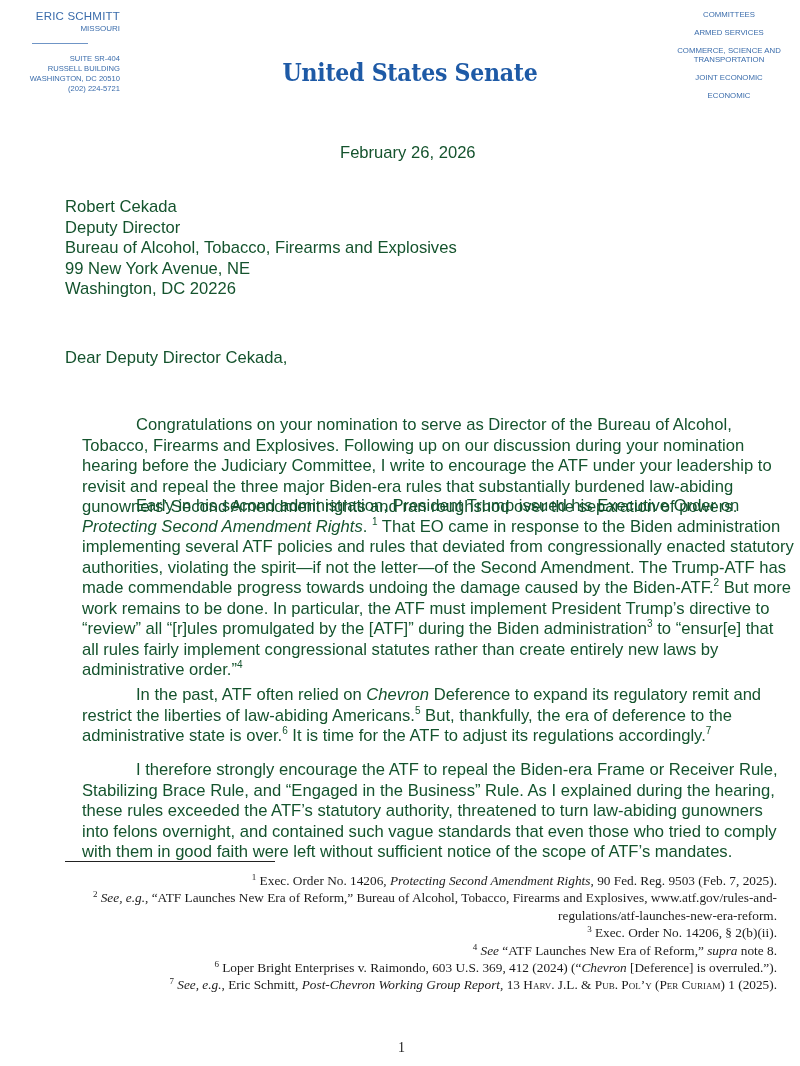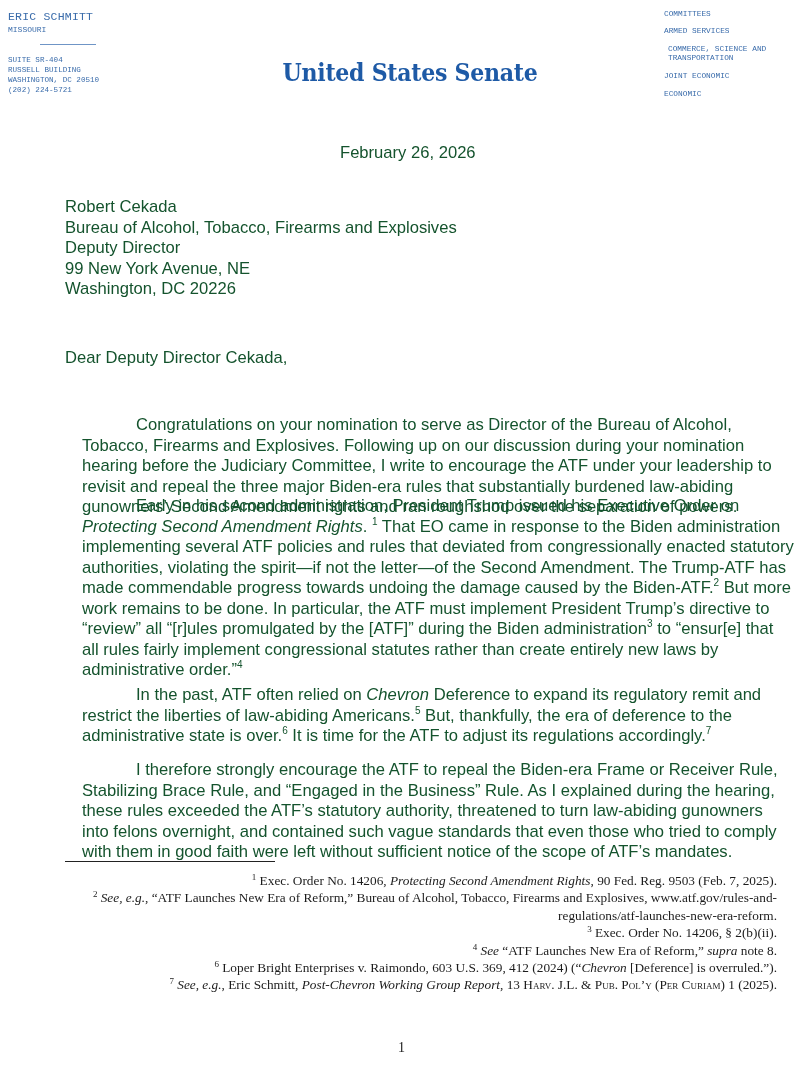--- a/index.html
+++ b/index.html
@@ -1,23 +1,23 @@
 <!DOCTYPE html>
 <html><head>
 <meta charset="utf-8">
 <style>
   html, body { margin: 0; padding: 0; background: #ffffff; }
   body { width: 800px; height: 1066px; position: relative; overflow: hidden; color: #1a1a1a; }
-  .lh-left { position: absolute; left: 8px; top: 10px; width: 120px; text-align: left; color: #3a6cab; font-family: Liberation Mono, monospace; }
+  .lh-left { position: absolute; left: 0; top: 10px; width: 120px; text-align: right; color: #3a6cab; font-family: Liberation Sans, sans-serif; }
   .lh-name { font-size: 11.5px; letter-spacing: 0.2px; }
   .lh-state { font-size: 8px; margin-top: 2px; }
   .lh-rule { width: 56px; height: 1px; background: #6f95c6; margin: 10px auto 10px; }
   .lh-addr { font-size: 7.6px; line-height: 10px; }
   .lh-center { position: absolute; left: 270px; top: 58px; width: 280px; text-align: center; font-family: "DejaVu Serif", serif; font-weight: bold; font-size: 24px; color: #1e5aa6; letter-spacing: -0.3px; transform: scaleX(0.92); }
-  .lh-right { position: absolute; right: 6px; top: 10px; width: 130px; color: #3a6cab; font-family: Liberation Mono, monospace; font-size: 7.8px; }
+  .lh-right { position: absolute; right: 6px; top: 10px; width: 130px; text-align: center; color: #3a6cab; font-family: Liberation Sans, sans-serif; font-size: 7.8px; }
   .lh-right .lh-comm-head { margin-bottom: 9px; }
   .lh-right .lh-comm { margin-bottom: 9px; line-height: 9px; }
   .doc { font-family: Liberation Sans, sans-serif; font-size: 16.6px; line-height: 20.5px; color: #14532d; }
   .date { position: absolute; left: 340px; top: 143px; }
   .recipient { position: absolute; left: 65px; top: 197px; }
   .salutation { position: absolute; left: 65px; top: 348px; }
   .para { position: absolute; left: 65px; width: 712px; text-align: left; margin: 17px; }
   .para .indent { display: inline-block; width: 54px; }
   sup { font-size: 10px; line-height: 0; vertical-align: super; }
   .fn-rule { position: absolute; left: 65px; top: 861px; width: 210px; height: 1px; background: #222; }
@@ -48,22 +48,22 @@
   <div class="lh-comm">ARMED SERVICES</div>
   <div class="lh-comm" style="padding:0 4px;">COMMERCE, SCIENCE AND TRANSPORTATION</div>
   <div class="lh-comm">JOINT ECONOMIC</div>
   <div class="lh-comm">ECONOMIC</div>
 </div>
 
 <div class="doc date">February 26, 2026</div>
 
 <div class="doc recipient">
   <div>Robert Cekada</div>
+  <div>Deputy Director</div>
   <div>Bureau of Alcohol, Tobacco, Firearms and Explosives</div>
-  <div>Deputy Director</div>
   <div>99 New York Avenue, NE</div>
   <div>Washington, DC 20226</div>
 </div>
 
 <div class="doc salutation">Dear Deputy Director Cekada,</div>
 
 <p class="doc para" style="top:398px;"><span class="indent"></span><span>Congratulations on your nomination to serve as Director of the Bureau of Alcohol, Tobacco, Firearms and Explosives. Following up on our discussion during your nomination hearing before the Judiciary Committee, I write to encourage the ATF under your leadership to revisit and repeal the three major Biden-era rules that substantially burdened law-abiding gunowners’ Second Amendment rights and ran roughshod over the separation of powers.</span></p>
 
 <p class="doc para" style="top:479px;"><span class="indent"></span><span>Early in his second administration, President Trump issued his Executive Order on </span><i>Protecting Second Amendment Rights</i><span>. </span><sup>1</sup><span> That EO came in response to the Biden administration implementing several ATF policies and rules that deviated from congressionally enacted statutory authorities, violating the spirit—if not the letter—of the Second Amendment. The Trump-ATF has made commendable progress towards undoing the damage caused by the Biden-ATF.</span><sup>2</sup><span> But more work remains to be done. In particular, the ATF must implement President Trump’s directive to “review” all “[r]ules promulgated by the [ATF]” during the Biden administration</span><sup>3</sup><span> to “ensur[e] that all rules fairly implement congressional statutes rather than create entirely new laws by administrative order.”</span><sup>4</sup></p>
 

